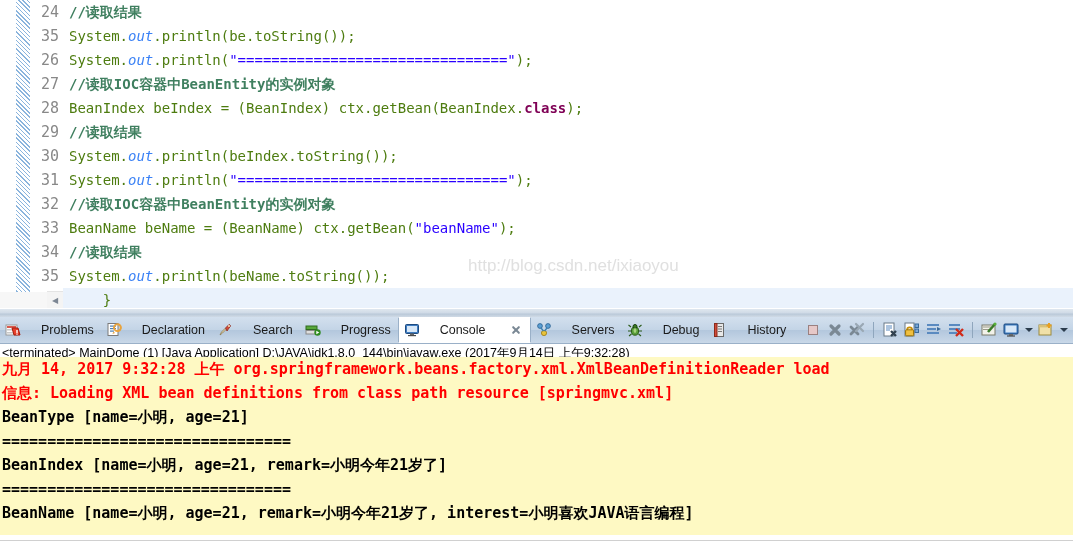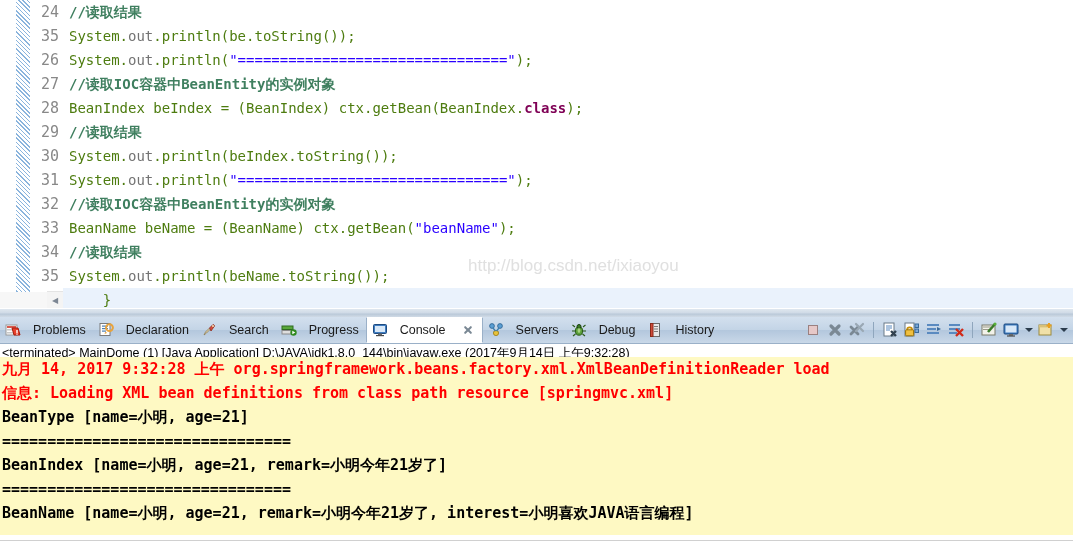--- a/index.html
+++ b/index.html
@@ -57,21 +57,21 @@
     color: #000000;
     white-space: pre;
     padding-left: 6px;
     position: relative;
     z-index: 2;
   }
   .cl.current { background: #eaf2fc; }
   .gutter .ln.current { background: #ffffff; }
   .tok-comment { color: #3f7f5f; font-weight: bold; }
   .tok-string  { color: #2a00ff; }
-  .tok-field   { color: #737373; }
+  .tok-field   { color: #3b82f6; font-style: italic; }
   .tok-kw      { color: #7f0055; font-weight: bold; }
   .tok-plain   { color: #4d7c0f; }
 
   .watermark {
     position: absolute;
     left: 405px; top: 256px;
     font-family: Liberation Sans, sans-serif;
     font-size: 17px;
     color: #e0e0e0;
     white-space: nowrap;
@@ -115,21 +115,21 @@
     display: flex; align-items: stretch;
     overflow: hidden;
   }
   .tab {
     display: flex; align-items: center;
     padding: 0 7px 0 5px;
     height: 26px;
     box-sizing: border-box;
     font-size: 12.5px;
     color: #1a1a1a;
-    gap: 12px;
+    gap: 20px;
     white-space: nowrap;
   }
   .tab.active {
     background: #ffffff;
     border-left: 1px solid #9ab0c8;
     border-right: 1px solid #9ab0c8;
     border-top: 1px solid #ffffff;
     border-bottom: 1px solid #ffffff;
     margin-bottom: -1px;
     font-weight: normal;

